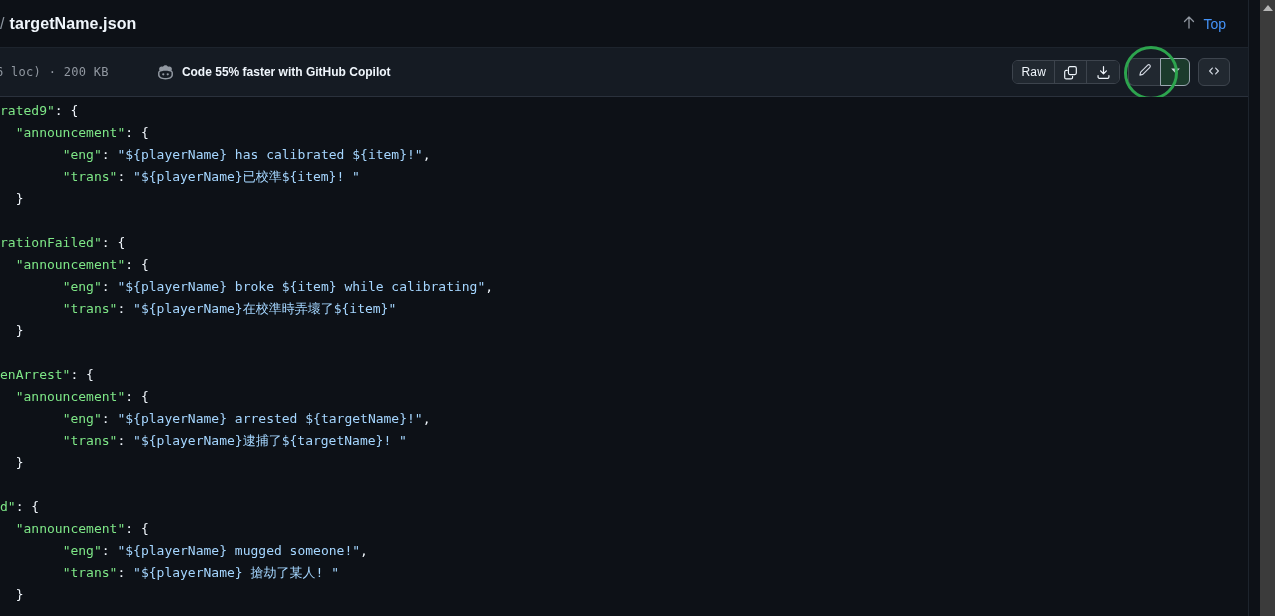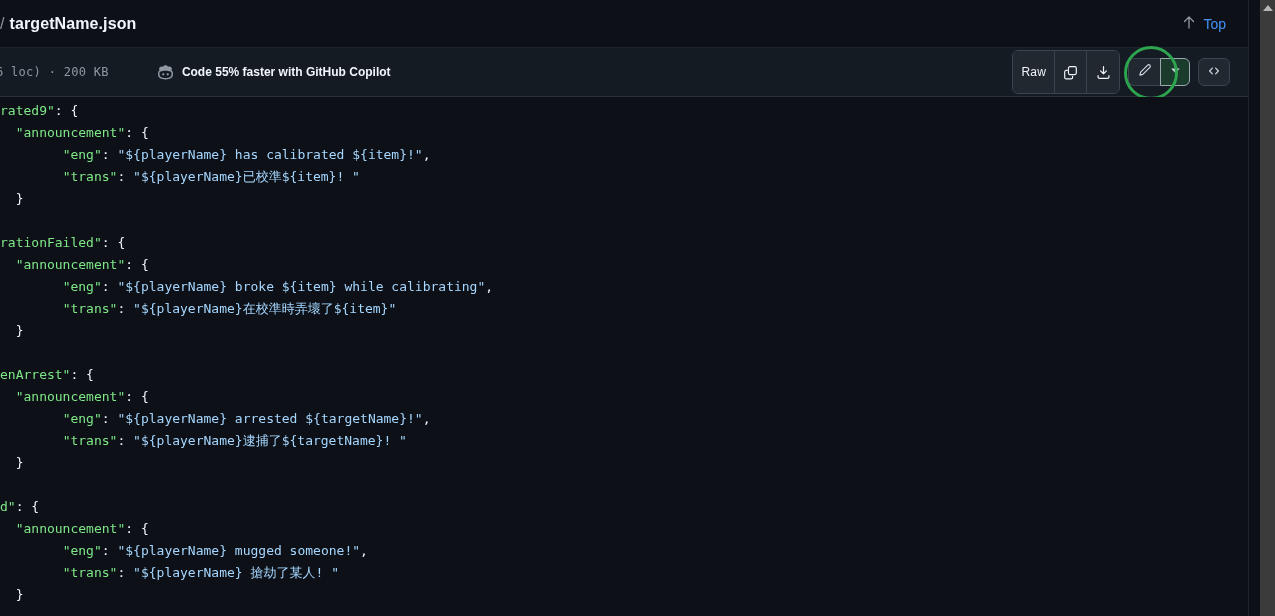--- a/index.html
+++ b/index.html
@@ -100,21 +100,21 @@
   .tb-right {
     margin-left: auto;
     display: flex;
     align-items: center;
     gap: 8px;
     padding-right: 18px;
   }
   .btngroup {
     display: flex;
     align-items: stretch;
-    height: 44px;
+    height: 24px;
     border: 1px solid #3d444d;
     border-radius: 6px;
     overflow: hidden;
     background: #151b23;
   }
   .btngroup > .gbtn {
     display: flex;
     align-items: center;
     justify-content: center;
     min-width: 32px;

